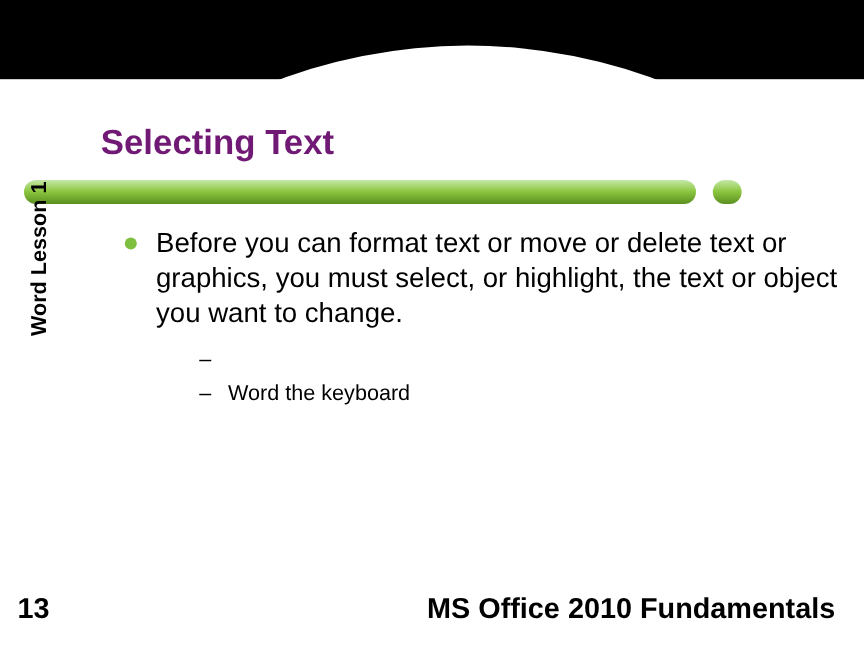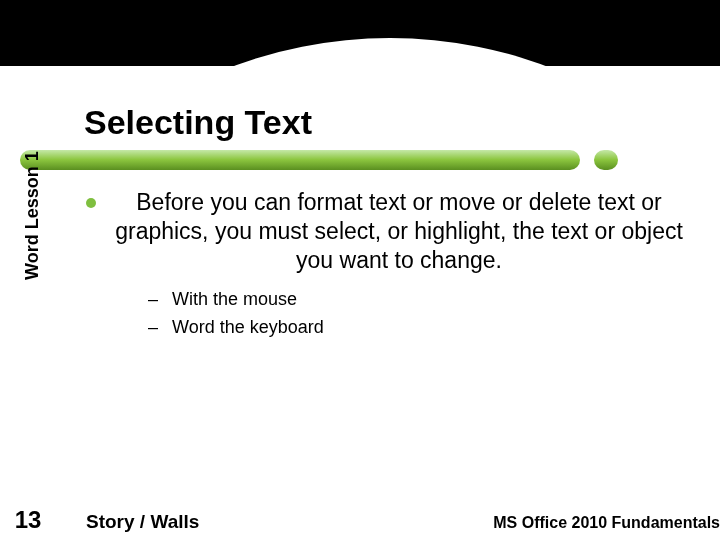--- a/index.html
+++ b/index.html
@@ -24,23 +24,23 @@
   }
   .whitecurve2 {
     position: absolute;
     top: 66px; left: 0;
     width: 720px; height: 474px;
     background: #fff;
   }
   .title {
     position: absolute;
     top: 103px; left: 84px;
-    font-size: 34px;
+    font-size: 29px;
     font-weight: bold;
-    color: #000000;
+    color: #701a75;
   }
   .greenbar {
     position: absolute;
     top: 150px;
     left: 20px;
     height: 20px;
     border-radius: 10px;
     background: linear-gradient(180deg, #c5e8a8 0%, #8cc63f 48%, #5a8f20 100%);
   }
   .greenbar-wide { width: 560px; }
@@ -55,23 +55,22 @@
     font-size: 18px;
     font-weight: bold;
     color: #000;
     transform: rotate(-90deg);
     transform-origin: left top;
     white-space: nowrap;
   }
   .content {
     position: absolute;
     top: 188px;
-    left: 86px;
+    left: 104px;
     width: 600px;
-    text-align: center;
   }
   .b1 {
     display: flex;
     align-items: flex-start;
     margin-bottom: 6px;
   }
   .b1 .dot {
     width: 10px; height: 10px;
     background: #7fbf3f;
     border-radius: 50%;
@@ -100,44 +99,45 @@
     margin-right: 14px;
     line-height: 1.3;
   }
   .b2 .txt {
     font-size: 18px;
     line-height: 1.3;
     color: #000;
   }
   .footer {
     position: absolute;
-    bottom: 6px;
+    bottom: 18px;
     left: 0;
     width: 720px;
     display: flex;
     align-items: baseline;
   }
   .slidenum {
     width: 56px;
     text-align: center;
     font-size: 24px;
     font-weight: bold;
     color: #000;
   }
   .authors {
     font-size: 19px;
     font-weight: bold;
     color: #000;
     margin-left: 30px;
   }
   .course {
-    font-size: 16px;
+    font-size: 24px;
     font-weight: bold;
     color: #000;
     margin-left: auto;
+    margin-right: 24px;
   }
 </style>
 </head>
 <body>
 
 <div class="topband"></div>
 <div class="whitecurve"></div>
 <div class="whitecurve2"></div>
 
 <div class="title">Selecting Text</div>
@@ -148,26 +148,24 @@
 <div class="sidebar">Word Lesson 1</div>
 
 <div class="content">
   <div class="b1">
     <span class="dot"></span>
     <span class="txt">Before you can format text or move or delete text or graphics, you must select, or highlight, the text or object you want to change.</span>
   </div>
   <div class="sub">
     <div class="b2">
       <span class="dash">–</span>
-      <span class="txt">With the mouse</span>
     </div>
     <div class="b2">
       <span class="dash">–</span>
       <span class="txt">Word the keyboard</span>
     </div>
   </div>
 </div>
 
 <div class="footer">
   <div class="slidenum">13</div>
-  <div class="authors">Story / Walls</div>
   <div class="course">MS Office 2010 Fundamentals</div>
 </div>
 
 </body></html>

